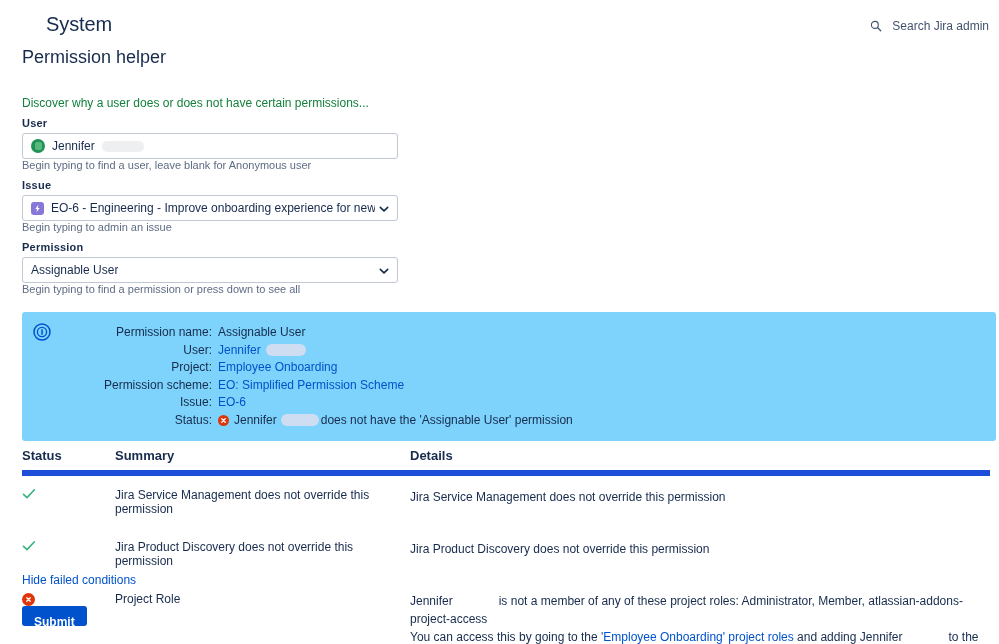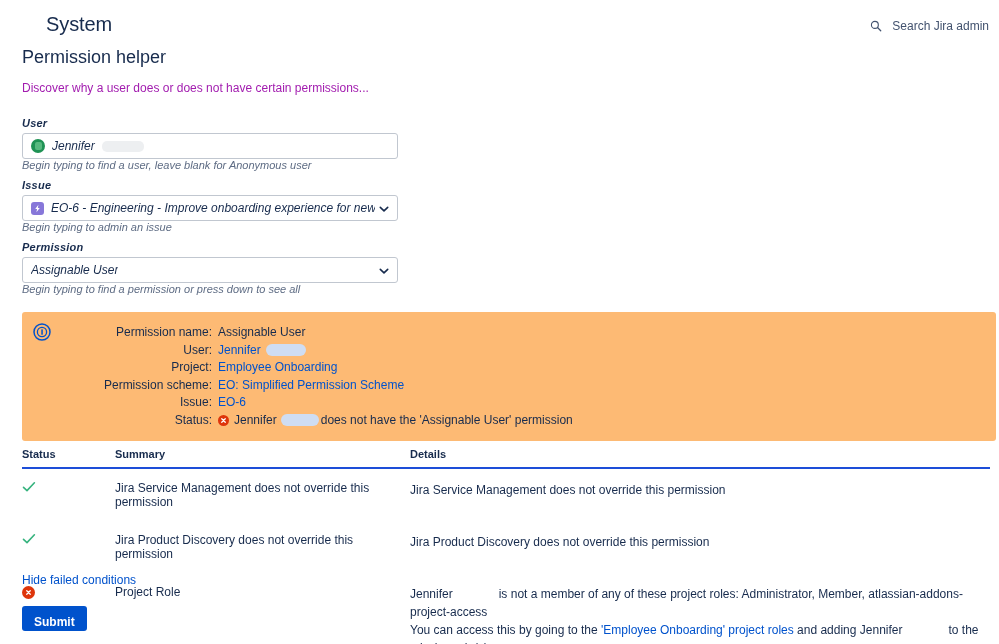--- a/index.html
+++ b/index.html
@@ -27,26 +27,26 @@
   
   .h-system {
     position: absolute; left: 22px; top: 13px;
     font-size: 20px; font-weight: 500; color: #172B4D; letter-spacing: -0.1px; margin-left: 24px;
   }
   .h-title {
     position: absolute; left: 22px; top: 47px;
     font-size: 18px; font-weight: 500; color: #172B4D;
   }
   .subtitle {
-    position: absolute; left: 22px; top: 81px;
-    font-size: 12px; color: #a21caf;
-  }
-
-  
-  .field { position: absolute; left: 22px; width: 376px; font-style: italic; }
+    position: absolute; left: 22px; top: 96px;
+    font-size: 12px; color: #15803d;
+  }
+
+  
+  .field { position: absolute; left: 22px; width: 376px; }
   .field-label {
     font-size: 11px; font-weight: bold; color: #172B4D;
     margin-bottom: 4px; display: block; letter-spacing: .02em;
   }
   .control {
     position: relative;
     height: 26px;
     border: 1px solid #C1C7D0;
     border-radius: 3px;
     background: #fff;
@@ -87,21 +87,21 @@
   }
   .redact {
     display: inline-block; vertical-align: middle;
     background: #DFE1E6; border-radius: 5px;
   }
 
   
   .info-panel {
     position: absolute; left: 22px; top: 312px;
     width: 974px; height: 129px;
-    background: #fdba74;
+    background: #7dd3fc;
     border-radius: 3px;
   }
   .info-icon { position: absolute; left: 11px; top: 11px; width: 18px; height: 18px; }
   .info-rows {
     position: absolute; left: 60px; top: 12px;
     font-size: 12px; line-height: 17.5px;
   }
   .info-row { display: flex; align-items: baseline; }
   .info-key {
     width: 136px; text-align: right; color: #172B4D;
@@ -117,43 +117,43 @@
     display: inline-flex; align-items: center; justify-content: center;
     margin-right: 5px;
   }
   .err-icon svg { width: 7px; height: 7px; display: block; }
   .ok-icon { width: 12px; height: 10px; display: block; }
 
   
   .tbl { position: absolute; left: 22px; top: 448px; width: 968px; }
   .tbl-head {
     display: flex;
-    border-bottom: 2px solid #1d4ed8;
+    border-bottom: 6px solid #1d4ed8;
     padding-bottom: 7px;
-    font-size: 11px; font-weight: bold; color: #172B4D;
+    font-size: 13px; font-weight: bold; color: #172B4D;
   }
   .col-status { width: 93px; flex: 0 0 auto; }
   .col-summary { width: 295px; flex: 0 0 auto; }
   .col-details { flex: 1 1 auto; }
   .tbl-row {
     display: flex; align-items: flex-start;
     padding-top: 12px; padding-bottom: 12px;
     font-size: 12px; color: #172B4D;
   }
   .tbl-row .col-details { line-height: 18px; }
   .lnk { color: #0052CC; text-decoration: none; cursor: pointer; }
 
   
   .hide-failed {
     position: absolute; left: 22px; top: 573px;
     font-size: 12px; color: #0052CC; cursor: pointer;
   }
   .submit-btn {
     position: absolute; left: 22px; top: 606px;
-    height: 25px; padding: 9px 12px;
+    height: 20px; padding: 9px 12px;
     background: #0052CC; color: #fff;
     border: none; border-radius: 3px;
     font-family: "Liberation Sans", sans-serif;
     font-size: 12px; font-weight: bold;
     cursor: pointer;
   }
 </style>
 </head>
 <body>
 

